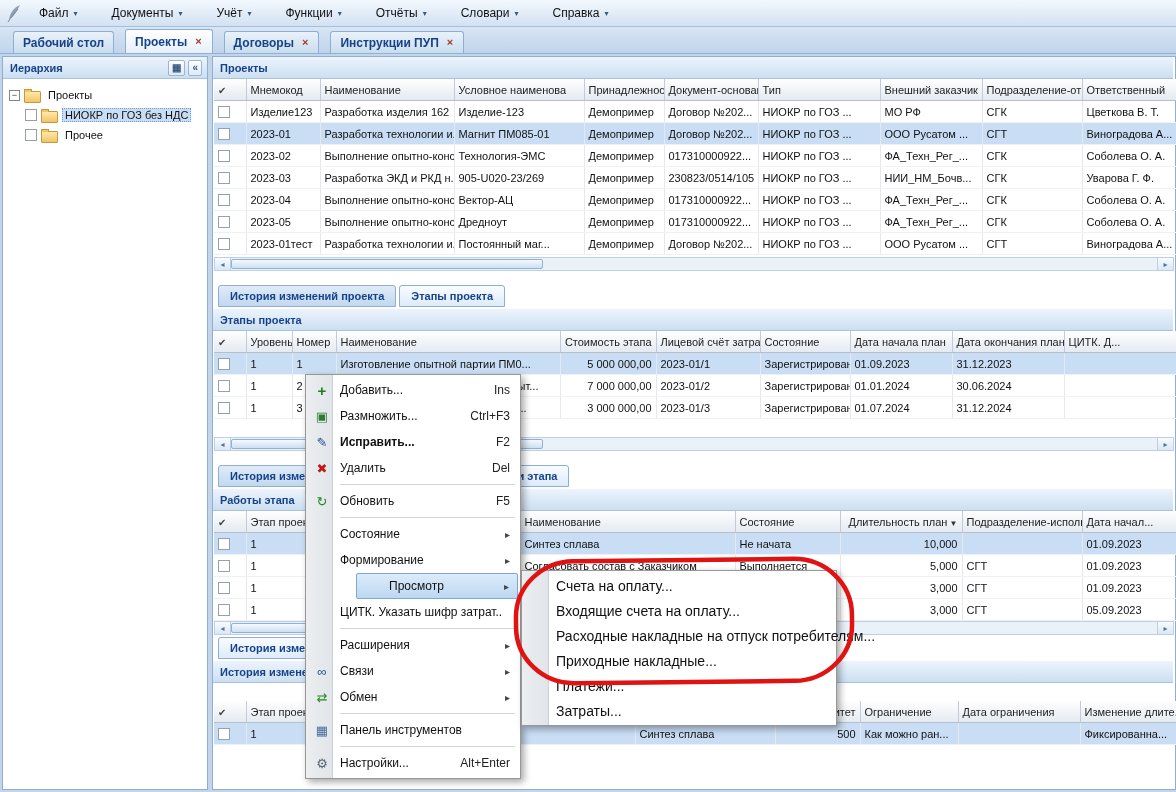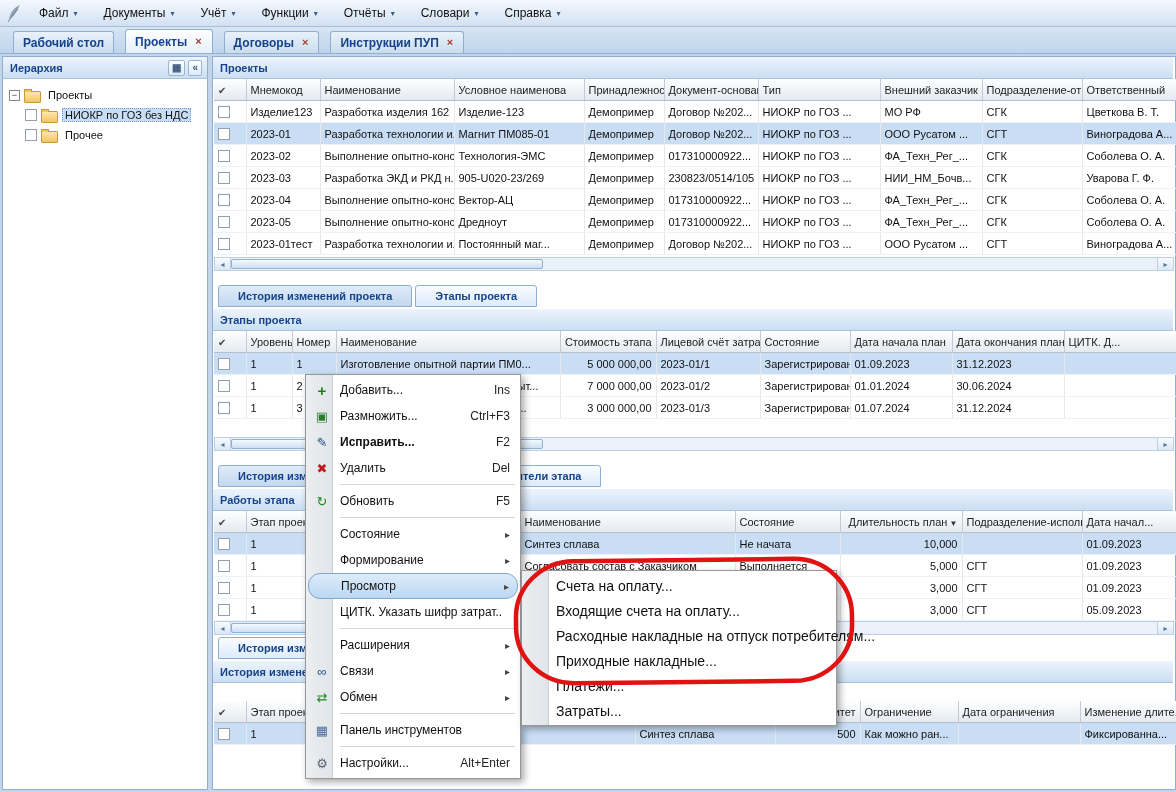--- a/index.html
+++ b/index.html
@@ -4,21 +4,21 @@
 <style>
   html,body{margin:0;padding:0;background:#e8eef6;}
   .app{position:relative;width:1176px;height:792px;overflow:hidden;background:#c3d5ea;
        font-family:"Liberation Sans",sans-serif;font-size:11px;color:#111;}
 
   
   .menubar{position:absolute;left:0;top:0;width:100%;height:27px;box-sizing:border-box;
            background:linear-gradient(#f3f8fd,#d2e1f2);border-bottom:1px solid #a9bfd9;
            display:flex;align-items:center;padding-left:6px;}
   .logo{width:18px;height:20px;margin-right:6px;display:flex;align-items:center;}
-  .mb-items{display:flex;align-items:center;gap:8px;}
+  .mb-items{display:flex;align-items:center;gap:16px;}
   .mb-item{padding:4px 9px;font-size:12px;display:flex;align-items:center;gap:5px;cursor:default;}
   .mb-item::after{content:"▾";font-size:8px;color:#3a5a80;}
 
   
   .tabbar{position:absolute;left:0;top:27px;width:100%;height:27px;box-sizing:border-box;
           background:linear-gradient(#d8e5f4,#bfd4ec);border-bottom:1px solid #93b0d0;
           display:flex;align-items:flex-end;padding-left:5px;gap:3px;}
   .doc-tab{height:22px;display:flex;align-items:center;gap:7px;padding:0 9px;box-sizing:border-box;
            background:linear-gradient(#e9f2fb,#cadded);border:1px solid #8fafd2;border-bottom:none;
            border-radius:3px 3px 0 0;font-size:12px;font-weight:bold;color:#15428b;margin-left:8px;}
@@ -70,37 +70,37 @@
   .hscroll{position:absolute;left:1px;width:960px;height:14px;box-sizing:border-box;
            background:#eaf1f9;border:1px solid #bccfe4;display:flex;align-items:stretch;}
   .hs-btn{width:15px;display:flex;align-items:center;justify-content:center;font-size:8px;color:#4f749c;
           background:linear-gradient(#f8fbfe,#dbe7f4);border-right:1px solid #bccfe4;}
   .hs-btn.right{border-right:none;border-left:1px solid #bccfe4;margin-left:auto;}
   .hs-thumb{width:310px;margin:1px 0;background:linear-gradient(#f4f9fd,#cde0f2);
             border:1px solid #8fb1d6;border-radius:2px;}
 
   
   .sec-tabs{position:absolute;display:flex;gap:3px;left:5px;}
-  .sec-tab{height:22px;box-sizing:border-box;padding:0 19px;display:flex;align-items:center;
+  .sec-tab{height:22px;box-sizing:border-box;padding:0 11px;display:flex;align-items:center;
            background:linear-gradient(#dfebf8,#c2d8ef);border:1px solid #8fafd2;
            border-radius:3px 3px 0 0;font-size:11px;font-weight:bold;color:#15428b;white-space:nowrap;}
   .sec-tab.active{background:linear-gradient(#f9fcff,#ddebfa);}
 
   
   .ctx{position:absolute;left:305px;top:374px;width:216px;box-sizing:border-box;z-index:50;
        border:1px solid #979797;padding:2px;box-shadow:3px 3px 7px rgba(0,0,0,.35);
        background:linear-gradient(to right,#eceef0 0,#e1e5e9 26px,#cdd2d8 26px,#cdd2d8 27px,#ffffff 27px);
        font-size:12px;}
   .ctx-item{height:26px;display:flex;align-items:center;position:relative;
             padding:0 8px 0 32px;box-sizing:border-box;white-space:nowrap;}
   .ctx-item .ico{position:absolute;left:4px;width:20px;text-align:center;font-size:13px;}
   .ctx-item .sc{margin-left:auto;padding-left:14px;color:#222;}
   .ctx-item .arr{margin-left:auto;font-size:10px;color:#444;}
   .ctx-item.b .lbl{font-weight:bold;}
-  .ctx-item.hl{background:linear-gradient(#dcebfa,#bdd8f2);border:1px solid #7fa7d2;border-radius:12px;}
+  .ctx-item.hl{background:linear-gradient(#dcebfa,#bdd8f2);border:1px solid #7fa7d2;border-radius:2px;margin-left:48px;}
   .ctx-sep{height:1px;background:#d2d6da;margin:3px 3px 3px 32px;}
 
   
   .submenu{position:absolute;left:521px;top:570px;width:316px;box-sizing:border-box;z-index:60;
            border:1px solid #979797;padding:2px;box-shadow:3px 3px 7px rgba(0,0,0,.35);
            background:linear-gradient(to right,#eceef0 0,#e1e5e9 26px,#cdd2d8 26px,#cdd2d8 27px,#ffffff 27px);
            font-size:14px;}
   .sub-item{height:25px;display:flex;align-items:center;padding:0 8px 0 32px;box-sizing:border-box;
             white-space:nowrap;}
 

